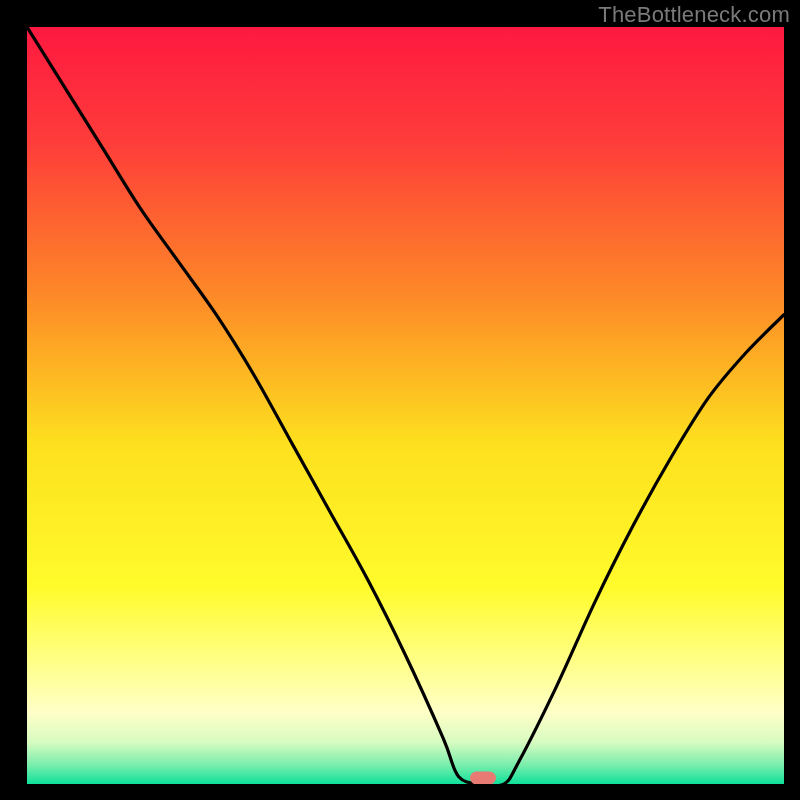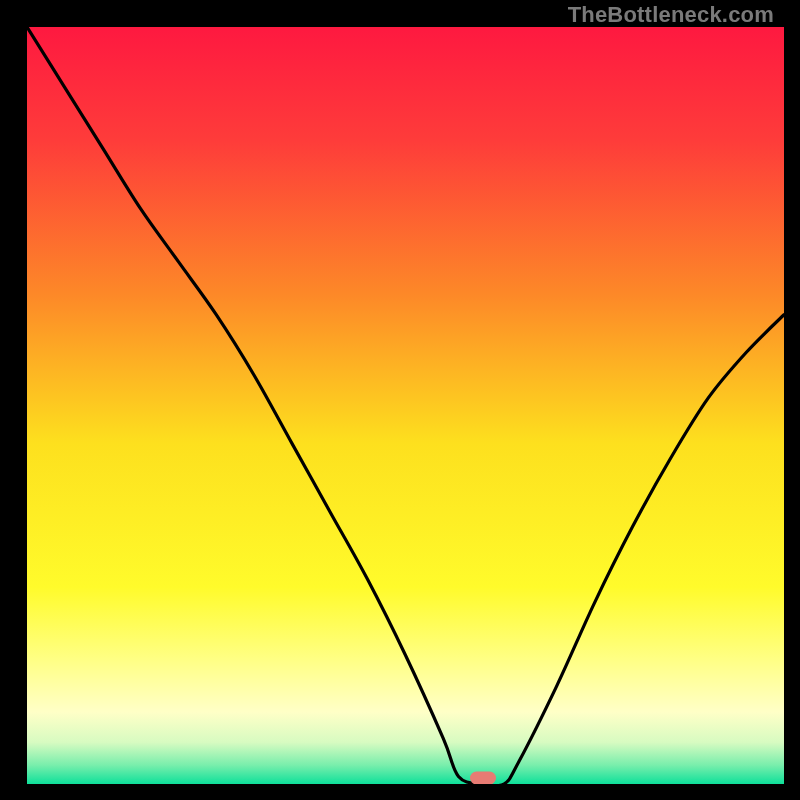--- a/index.html
+++ b/index.html
@@ -13,24 +13,24 @@
   }
   .frame {
     position: relative;
     width: 800px;
     height: 800px;
     background: #000;
   }
   .watermark {
     position: absolute;
     top: 2px;
-    right: 26px;
+    right: 10px;
     color: #7a7a7a;
     font-size: 22px;
-    font-weight: 700;
+    font-weight: 400;
     letter-spacing: 0.2px;
     z-index: 10;
   }
   .plot-area {
     position: absolute;
     left: 27px;
     top: 27px;
     width: 757px;
     height: 757px;
     overflow: hidden;

